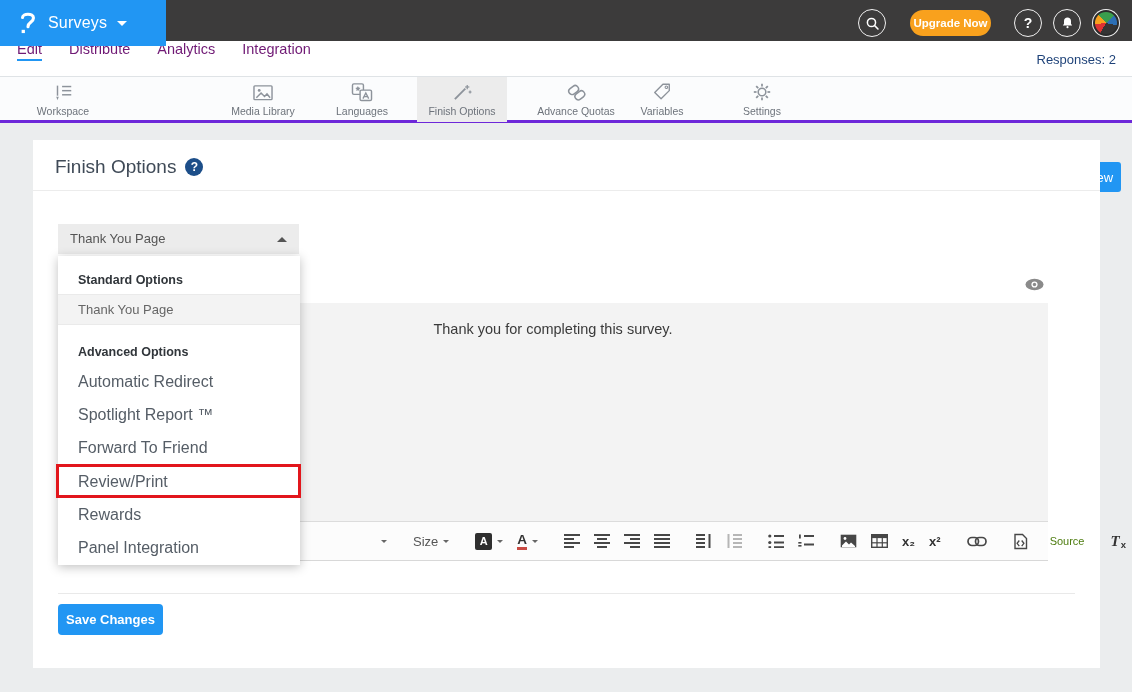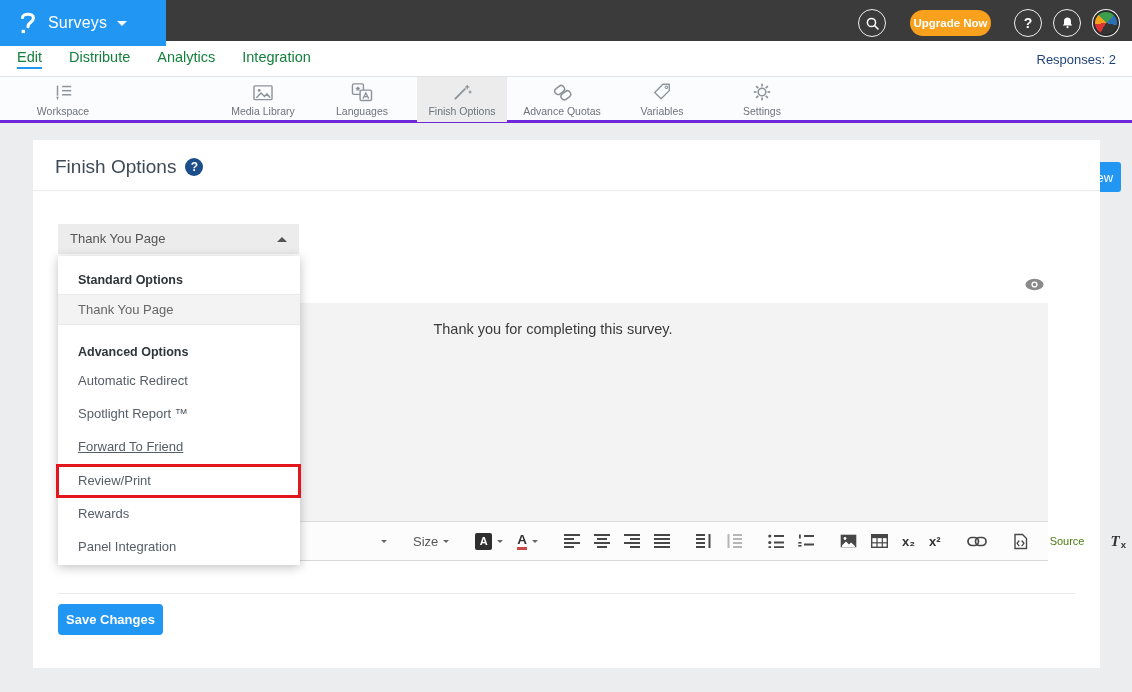--- a/index.html
+++ b/index.html
@@ -20,21 +20,21 @@
     border-radius:50%; display:flex; align-items:center; justify-content:center; cursor:pointer; color:#fff; }
   .upgrade-btn { position:absolute; left:910px; top:10px; width:81px; height:26px; background:#f9a11d; border:none;
     border-radius:13px; color:#fff; font-size:11.5px; font-weight:bold; cursor:pointer; font-family:inherit; }
   .help-q { font-size:14px; font-weight:bold; }
   .avatar-inner { width:22px; height:22px; border-radius:50%;
     background:conic-gradient(from 210deg, #d33 0 15%, #f9a11d 15% 30%, #3a9e4d 30% 55%, #2c6fb5 55% 70%, #343434 70% 100%); }
 
   
   .subnav { position:absolute; left:0; top:41px; width:1132px; height:36px; background:#fff; border-bottom:1px solid #dfe3e6; }
   .tabs { position:absolute; left:17px; top:0; height:36px; display:flex; gap:27px; align-items:center; }
-  .tab { font-size:14.5px; color:#15803d; cursor:pointer; height:36px; display:flex; align-items:center; }
+  .tab { font-size:14.5px; color:#701a75; cursor:pointer; height:36px; display:flex; align-items:flex-start; }
   .tab span { padding-bottom:2px; border-bottom:2px solid transparent; }
   .tab.active span { border-bottom-color:#2196f3; }
   .responses { position:absolute; right:16px; top:0; height:36px; display:flex; align-items:center; font-size:13px; color:#1f4379; }
 
   
   .icon-toolbar { position:absolute; left:0; top:77px; width:1132px; height:46px; background:#fbfcfd; border-bottom:3px solid #6d28d9; }
   .tool { position:absolute; top:0; width:90px; height:45px; display:flex; flex-direction:column; align-items:center;
     justify-content:center; gap:3px; cursor:pointer; color:#8d939b; }
   .tool.active { background:#ececec; }
   .tool .tlabel { font-size:10.5px; color:#6d737b; white-space:nowrap; }
@@ -57,21 +57,21 @@
 
   
   .fo-select { position:absolute; left:25px; top:84px; width:241px; height:30px; background:#ececec; cursor:pointer; z-index:9; }
   .fo-select .sel-label { font-size:13px; color:#555; line-height:30px; padding-left:12px; }
   .tri-up { position:absolute; right:12px; top:12px; width:0; height:0; border:5px solid transparent; border-bottom-color:#555; margin-top:-4px; }
 
   
   .dd-panel { position:absolute; left:25px; top:116px; width:242px; height:309px; background:#fff; z-index:10;
     box-shadow:0 2px 10px rgba(0,0,0,.25); }
   .dd-h { position:absolute; left:20px; font-size:12.5px; font-weight:bold; color:#30353a; }
-  .dd-item { position:absolute; left:20px; font-size:13px; color:#555d66; cursor:pointer; }
+  .dd-item { position:absolute; left:20px; font-size:16px; color:#555d66; cursor:pointer; }
   .dd-selrow { position:absolute; left:0; right:0; top:38px; height:31px; background:#f3f3f3;
     border-top:1px solid #eaeaea; border-bottom:1px solid #eaeaea; cursor:pointer; }
   .dd-selrow span { font-size:13px; color:#666; line-height:29px; padding-left:20px; display:block; }
 
   
   .red-box { position:absolute; left:23px; top:324px; width:245px; height:34px; border:3px solid #e2161c; z-index:12; pointer-events:none; }
 
   
   .content-eye { position:absolute; left:992px; top:138px; cursor:pointer; color:#8a8a8a; }
   .editor-content { position:absolute; left:25px; top:163px; width:990px; height:218px; background:#f3f3f3; }
@@ -193,21 +193,21 @@
       <svg width="22" height="19" viewBox="0 0 23 20">
         <line x1="4" y1="17" x2="15" y2="6" stroke="currentColor" stroke-width="2"></line>
         <line x1="17" y1="2" x2="17" y2="6.5" stroke="currentColor" stroke-width="1.3"></line>
         <line x1="14.8" y1="4.2" x2="19.2" y2="4.2" stroke="currentColor" stroke-width="1.3"></line>
         <line x1="20" y1="8" x2="20" y2="11" stroke="currentColor" stroke-width="1.2"></line>
         <line x1="18.5" y1="9.5" x2="21.5" y2="9.5" stroke="currentColor" stroke-width="1.2"></line>
       </svg>
       <span class="tlabel">Finish Options</span>
     </div>
 
-    <div class="tool" style="left:517px;">
+    <div class="tool" style="left:531px;">
       <svg width="21" height="20" viewBox="0 0 22 21">
         <rect x="2.5" y="5" width="11" height="7" rx="3.5" fill="none" stroke="currentColor" stroke-width="1.6" transform="rotate(-38 8 8.5)"></rect>
         <rect x="9" y="10.5" width="11" height="7" rx="3.5" fill="none" stroke="currentColor" stroke-width="1.6" transform="rotate(-38 14.5 14)"></rect>
       </svg>
       <span class="tlabel">Advance Quotas</span>
     </div>
 
     <div class="tool" style="left:617px;">
       <svg width="20" height="20" viewBox="0 0 22 22">
         <path d="M12 2.5 h7 v7 L10 18.5 L3 11.5 z" fill="none" stroke="currentColor" stroke-width="1.5" stroke-linejoin="round"></path>
@@ -411,21 +411,21 @@
     </div>
 
     <div class="dd-panel">
       <span class="dd-h" style="top:17px;">Standard Options</span>
       <div class="dd-selrow">
         <span>Thank You Page</span>
       </div>
       <span class="dd-h" style="top:89px;">Advanced Options</span>
       <span class="dd-item" style="top:117px;">Automatic Redirect</span>
       <span class="dd-item" style="top:150px;">Spotlight Report ™</span>
-      <span class="dd-item" style="top:183px;text-decoration:underline;">Forward To Friend</span>
+      <span class="dd-item" style="top:183px;">Forward To Friend</span>
       <span class="dd-item" style="top:217px;">Review/Print</span>
       <span class="dd-item" style="top:250px;">Rewards</span>
       <span class="dd-item" style="top:283px;">Panel Integration</span>
     </div>
 
     <div class="red-box"></div>
 
   </main>
 </div>
 

